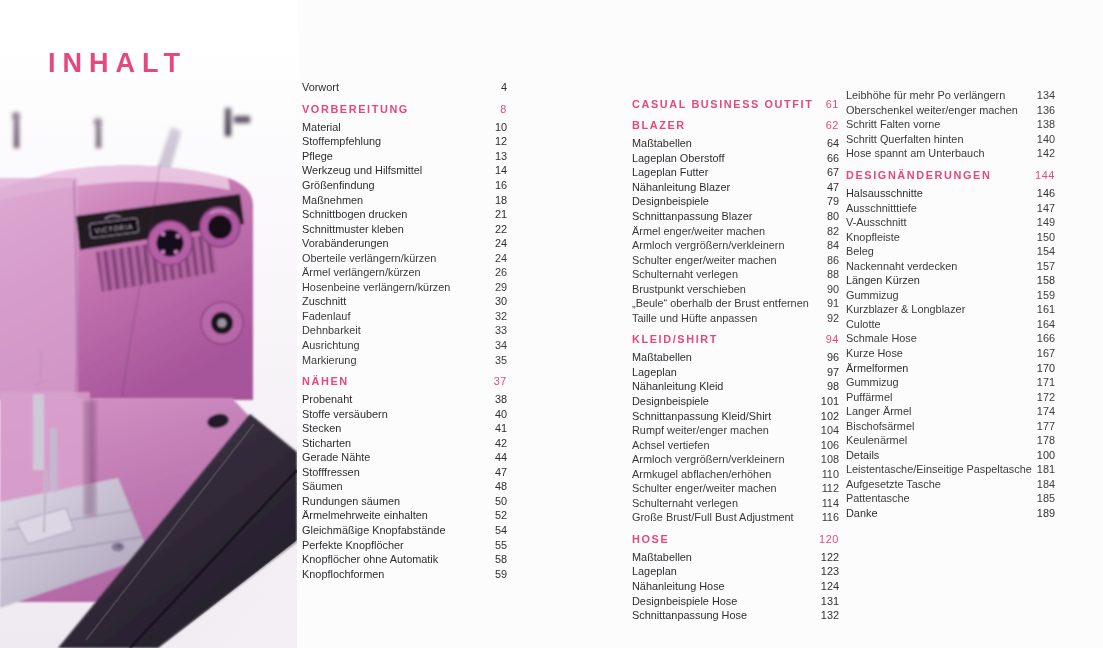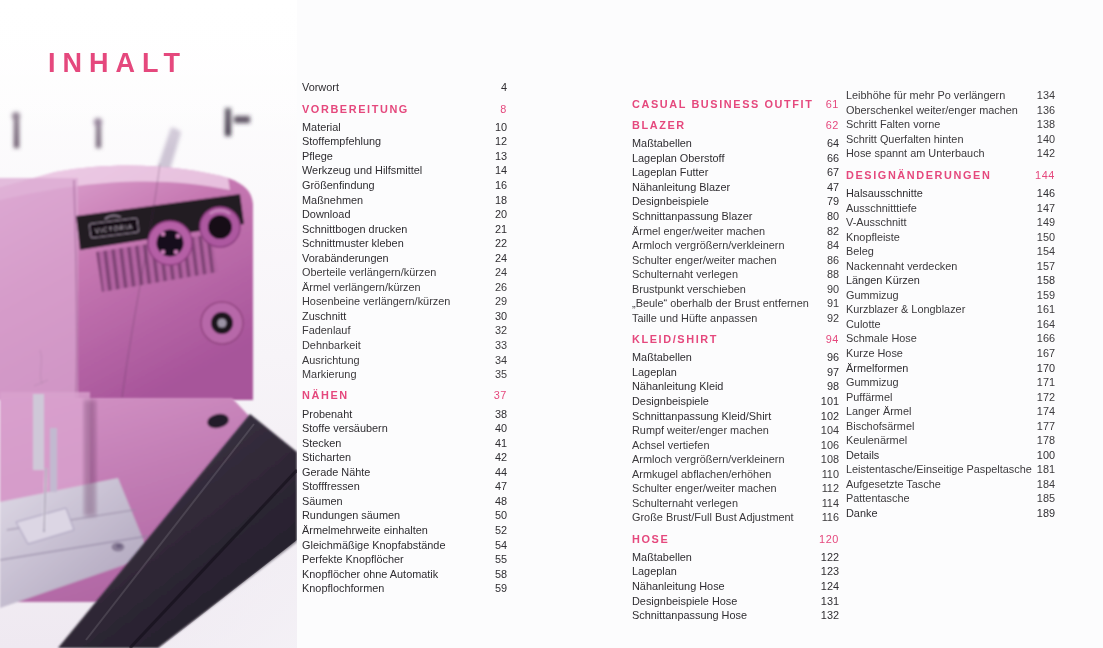--- a/index.html
+++ b/index.html
@@ -210,24 +210,20 @@
     </div>
     <div class="row bold">
       <span class="label">Größenfindung</span>
       <span class="num">16</span>
     </div>
     <div class="row bold">
       <span class="label">Maßnehmen</span>
       <span class="num">18</span>
     </div>
     <div class="row bold">
-      <span class="label">Download</span>
-      <span class="num">20</span>
-    </div>
-    <div class="row bold">
       <span class="label">Schnittbogen drucken</span>
       <span class="num">21</span>
     </div>
     <div class="row bold">
       <span class="label">Schnittmuster kleben</span>
       <span class="num">22</span>
     </div>
     <div class="row bold">
       <span class="label">Vorabänderungen</span>
       <span class="num">24</span>

